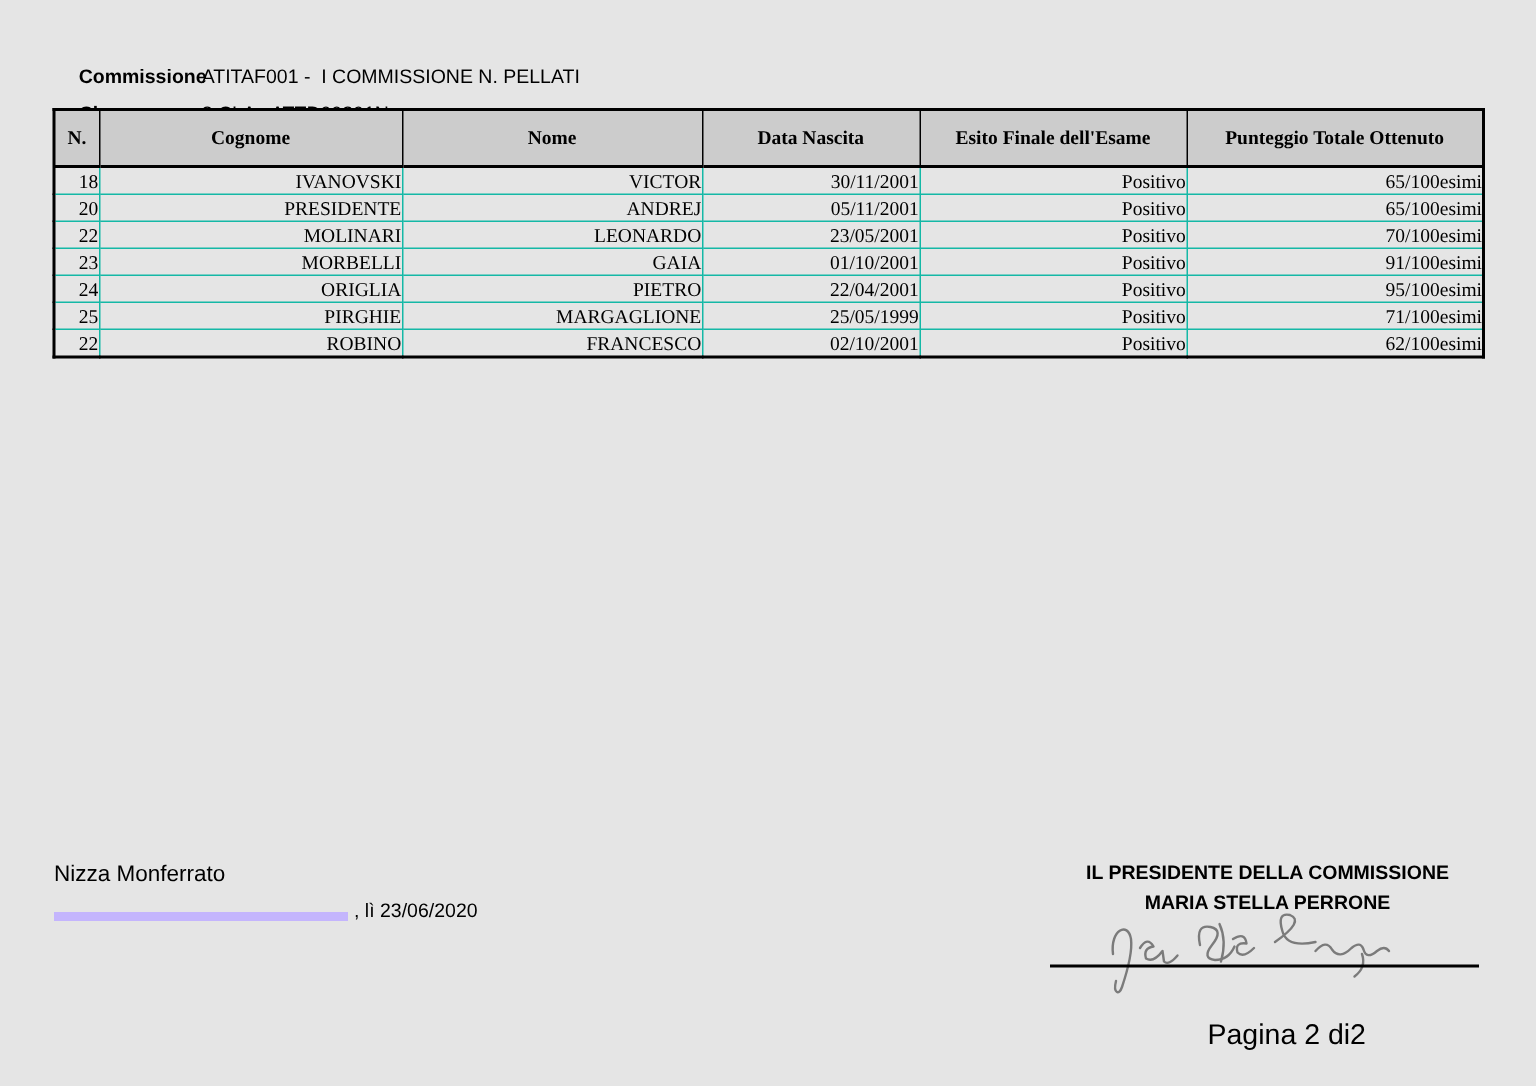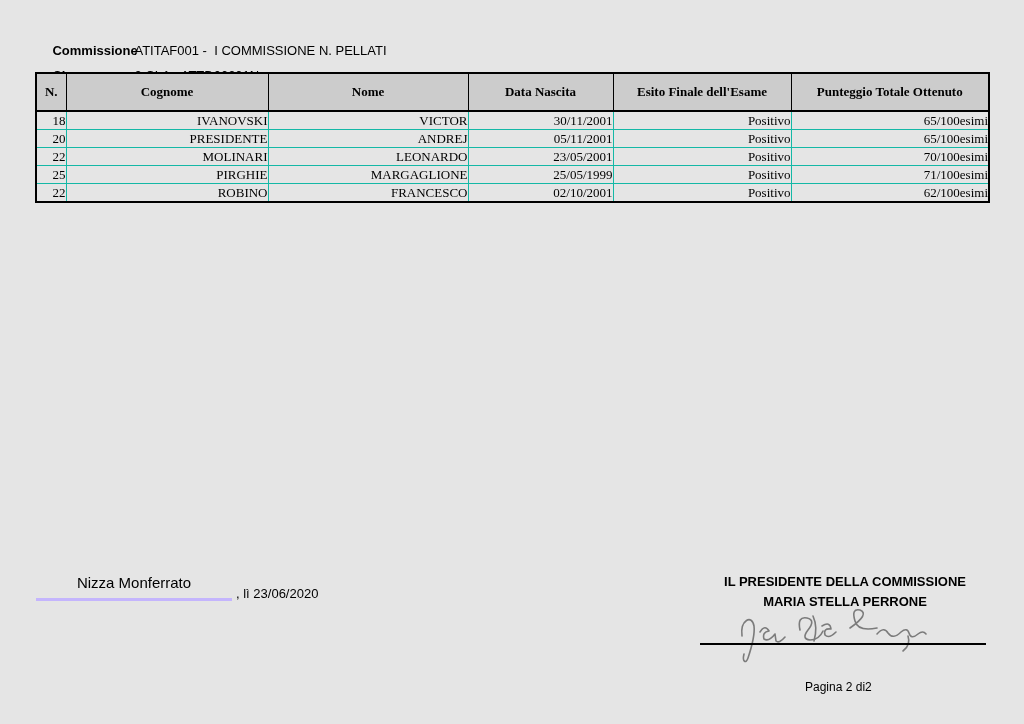--- a/index.html
+++ b/index.html
@@ -25,30 +25,30 @@
     height:36px;font-size:13px;font-weight:bold;text-align:center;padding:0;
   }
   table.results td{
     border:1px solid #14b8a6;height:17px;font-size:13px;text-align:right;
     padding:0;line-height:17px;white-space:nowrap;overflow:hidden;
   }
   
   .place-line{position:absolute;left:36px;top:574px;font-size:13px;}
   .place-underline{
     display:inline-block;width:196px;font-size:15px;
-    border-bottom:3px solid #c4b5fd;padding-bottom:7px;vertical-align:bottom;text-align:center;
+    border-bottom:6px solid #c4b5fd;padding-bottom:17px;vertical-align:bottom;
   }
   .date-part{vertical-align:bottom;margin-left:4px;}
   
   .president-block{position:absolute;left:700px;top:574px;width:290px;text-align:center;font-size:13px;font-weight:bold;}
   .president-title{margin-bottom:5px;}
   .signature-svg{position:absolute;left:712px;top:606px;width:250px;height:58px;}
   .sig-line{position:absolute;left:700px;top:643px;width:286px;height:2px;background:#000;}
   
-  .page-number{position:absolute;left:805px;top:680px;font-size:12px;}
+  .page-number{position:absolute;left:805px;top:680px;font-size:19px;}
 </style>
 </head>
 <body>
 
 <div class="page">
 
   <div class="hdr-line line1">
     <span class="lbl">Commissione</span><span class="val">ATITAF001 -  I COMMISSIONE N. PELLATI</span>
   </div>
 
@@ -94,20 +94,36 @@
         </tr>
         <tr>
           <td>22</td>
           <td>MOLINARI</td>
           <td>LEONARDO</td>
           <td>23/05/2001</td>
           <td>Positivo</td>
           <td>70/100esimi</td>
         </tr>
         <tr>
+          <td>23</td>
+          <td>MORBELLI</td>
+          <td>GAIA</td>
+          <td>01/10/2001</td>
+          <td>Positivo</td>
+          <td>91/100esimi</td>
+        </tr>
+        <tr>
+          <td>24</td>
+          <td>ORIGLIA</td>
+          <td>PIETRO</td>
+          <td>22/04/2001</td>
+          <td>Positivo</td>
+          <td>95/100esimi</td>
+        </tr>
+        <tr>
           <td>25</td>
           <td>PIRGHIE</td>
           <td>MARGAGLIONE</td>
           <td>25/05/1999</td>
           <td>Positivo</td>
           <td>71/100esimi</td>
         </tr>
         <tr>
           <td>22</td>
           <td>ROBINO</td>

